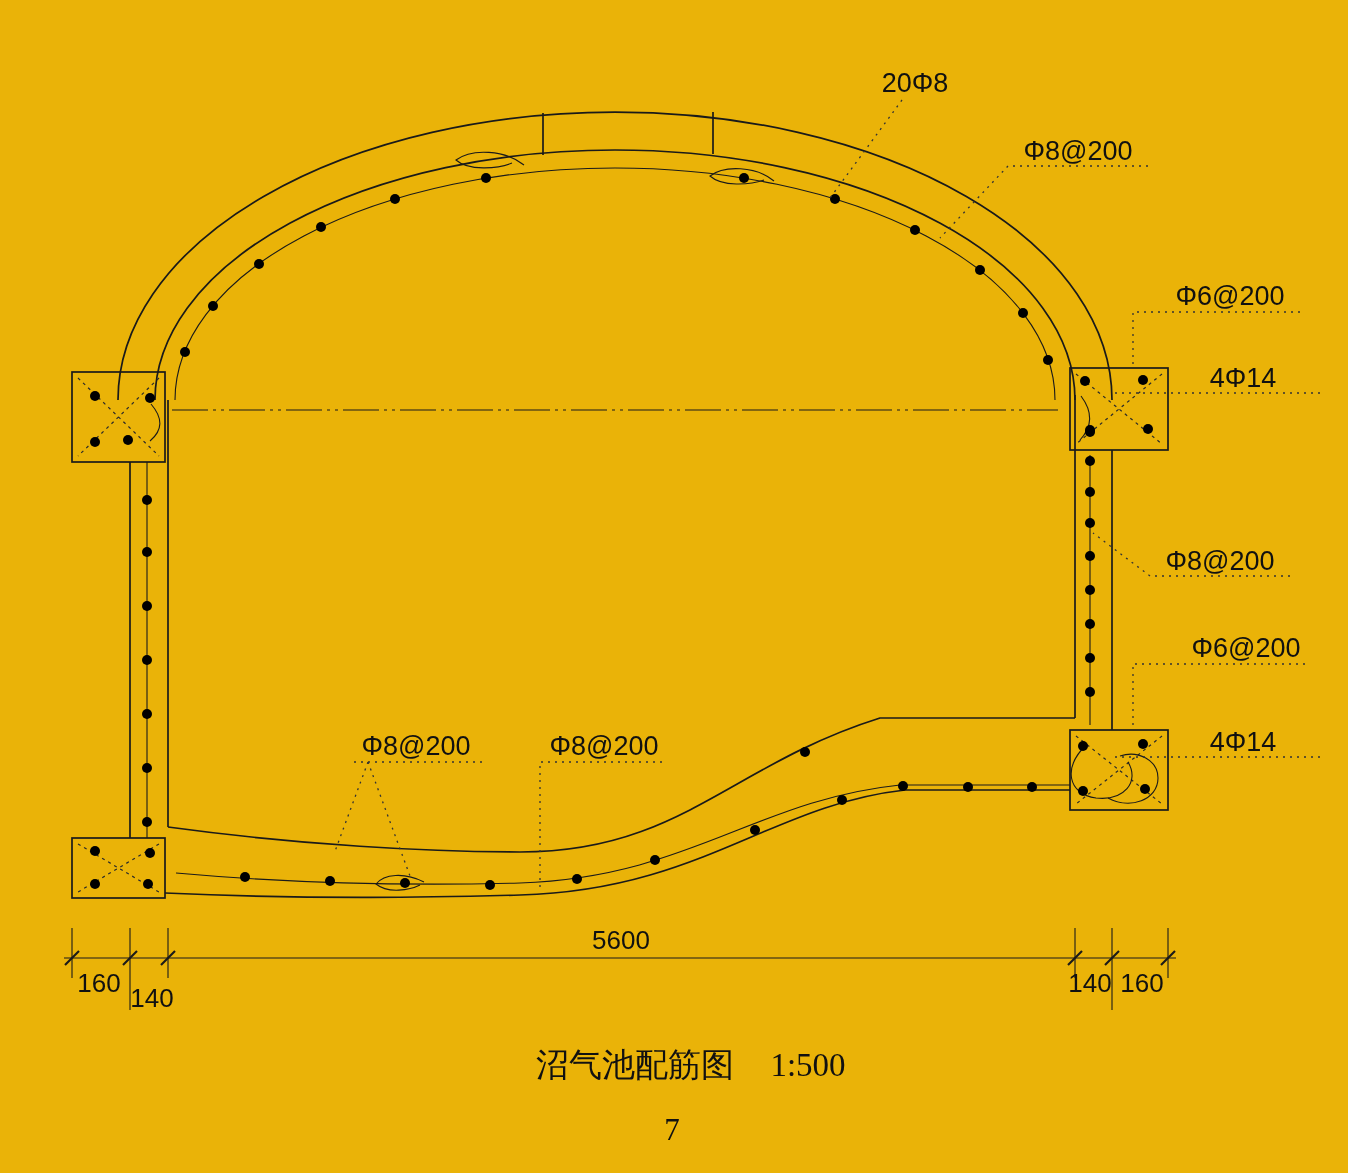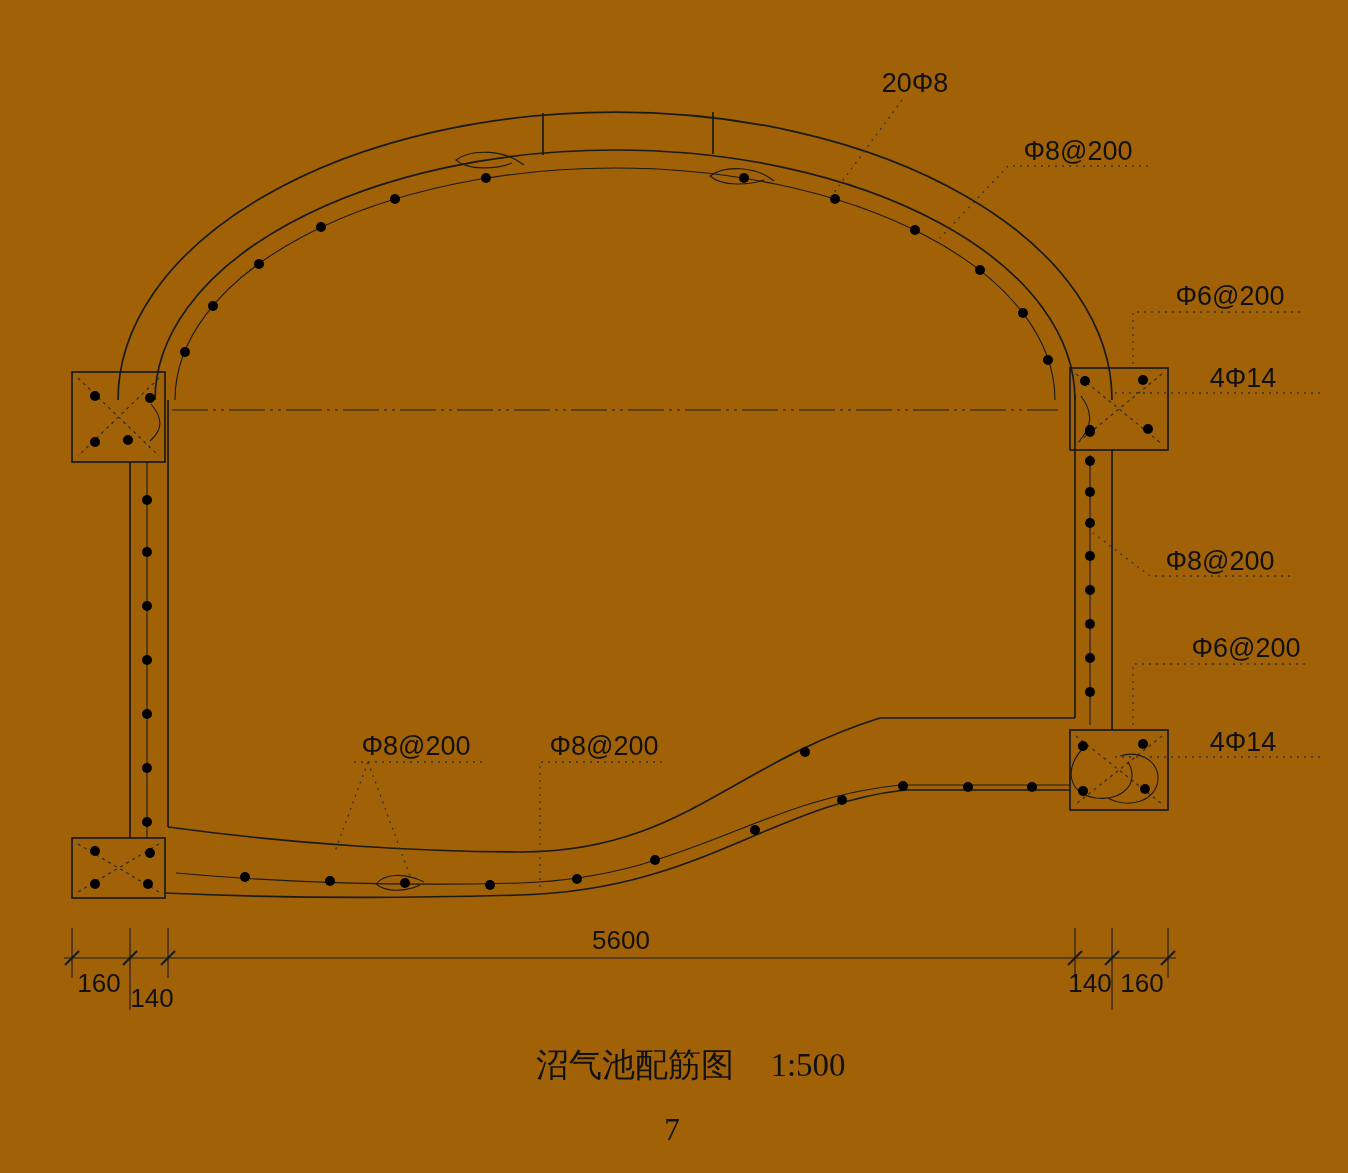--- a/index.html
+++ b/index.html
@@ -1,16 +1,16 @@
 <!DOCTYPE html>
 <html><head>
 <meta charset="utf-8">
 <style>
   html,body{margin:0;padding:0;background:#ffffff;}
-  .page{position:relative;width:1348px;height:1173px;background:#a16207;overflow:hidden;}
+  .page{position:relative;width:1348px;height:1173px;background:#eab308;overflow:hidden;}
   svg{position:absolute;left:0;top:0;}
   .outline{fill:none;stroke:#1a1a1a;stroke-width:1.7;}
   .thin{fill:none;stroke:#1a1a1a;stroke-width:1.1;}
   .dotx{fill:none;stroke:#2a2a2a;stroke-width:1.2;stroke-dasharray:3 4;}
   .leader{fill:none;stroke:#333333;stroke-width:1.3;stroke-dasharray:2 5;}
   .center{fill:none;stroke:#1a1a1a;stroke-width:1.1;stroke-dasharray:36 5 3 5 3 5;}
   .dim{stroke:#1a1a1a;stroke-width:1.1;fill:none;}
   .tick{stroke:#1a1a1a;stroke-width:2.2;}
   .dot{fill:#000000;stroke:none;}
   text.lbl{font-family:"Liberation Sans",sans-serif;font-size:27px;fill:#111111;}

